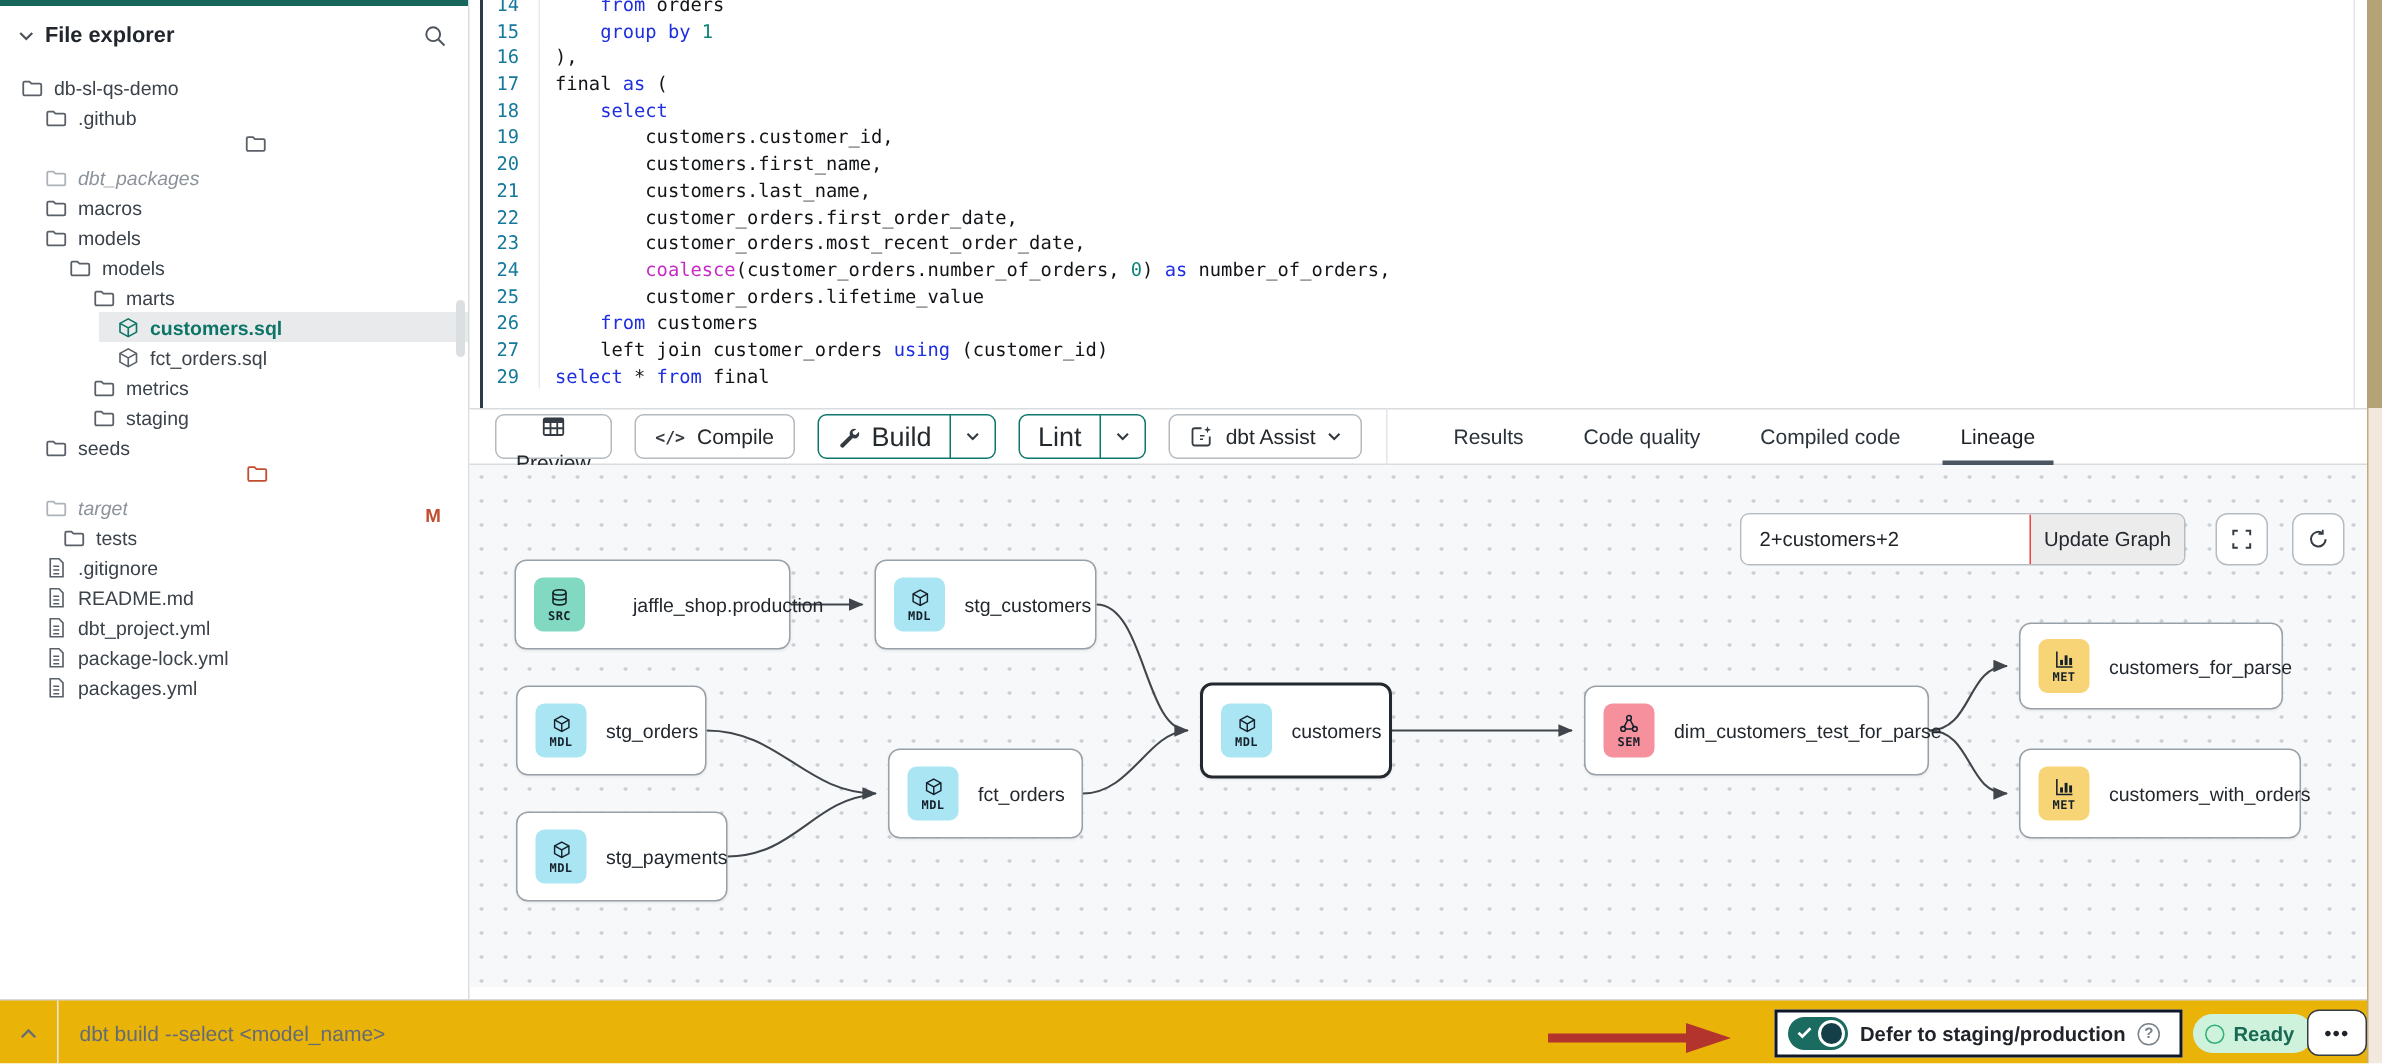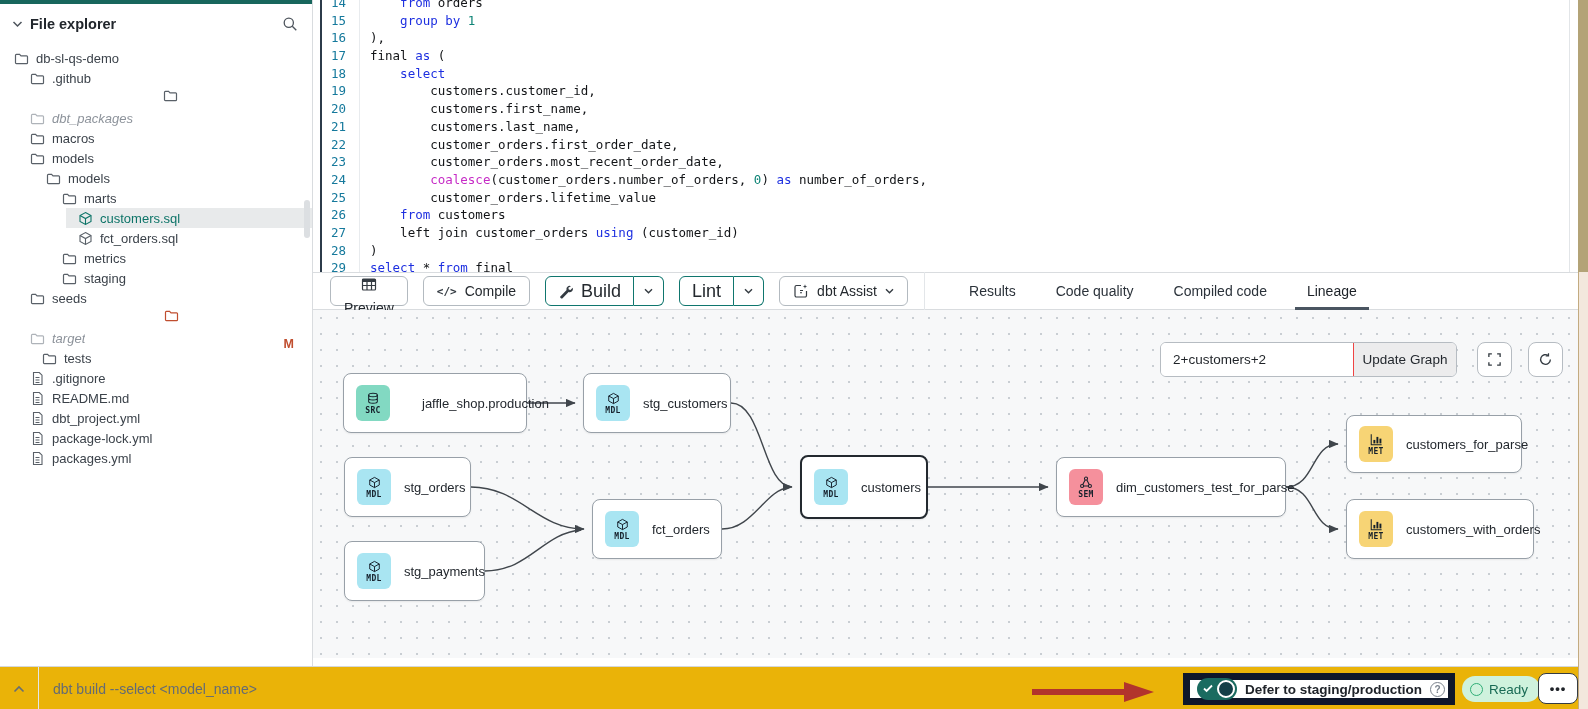--- a/index.html
+++ b/index.html
@@ -15,21 +15,21 @@
   .sidebar-header .spacer { flex:1; }
   .icon { display:inline-flex; align-items:center; justify-content:center; color:#4d545c; }
   #file-tree { padding-top:6px; }
   .tree-item { display:flex; align-items:center; gap:7px; height:20px; font-size:13px; color:#3b424a; white-space:nowrap; cursor:pointer; }
   .tree-item .tree-icon { display:inline-flex; color:#596068; flex:0 0 auto; }
   .tree-label { overflow:hidden; text-overflow:ellipsis; }
   .tree-item.muted { color:#8d939b; font-style:italic; }
   .tree-item.muted .tree-icon { color:#aeb3b9; }
   .tree-item.modified { color:#c04e2f;flex-direction:column; }
   .tree-item.modified .tree-icon { color:#c04e2f; }
-  .tree-item.selected { background:linear-gradient(90deg,#fff 66px,#e8eaeb 66px); color:#0d7468; font-weight:normal;}
+  .tree-item.selected { background:linear-gradient(90deg,#fff 66px,#e8eaeb 66px); color:#0d7468; font-weight:bold;}
   .tree-item.selected .tree-icon { color:#0d7468; }
   .tree-badge { margin-left:auto; padding-right:18px; font-weight:bold; font-size:12.5px; color:#c04e2f; }
   .sidebar-scrollthumb { position:absolute; right:2px; top:200px; width:6px; height:38px; border-radius:3px; background:#dcdfe2; }
 
   
   .pane-divider-dark { position:absolute; left:320px; top:0; width:2px; height:272px; background:#2c3b4a; }
   .editor { position:absolute; left:322px; top:0; width:1256px; height:272px; background:#fff; overflow:hidden; font-family:"DejaVu Sans Mono",monospace; }
   #code-lines { margin-top:-6px; }
   .code-row { display:flex; height:17.7px; line-height:17.7px; font-size:12.5px; }
   .ln { width:38px; padding-right:13px; text-align:right; color:#15799c; flex:0 0 auto; border-right:1px solid #e8ebee; }
@@ -77,27 +77,27 @@
   .sq-btn.fullscreen { left:1164px; }
   .sq-btn.refresh { left:1215px; }
 
   
   .statusbar { position:absolute; left:0; top:666px; width:1578px; height:43px; background:#eab308; border-top:1px solid #d4d8db; }
   .chevron-up-btn { position:absolute; left:0; top:0; width:38px; height:43px; display:flex; align-items:center; justify-content:center; color:#656d76; cursor:pointer; }
   .cmd-divider { position:absolute; left:38px; top:0; width:1px; height:43px; background:#e3e6e9; }
   .cmd-input { position:absolute; left:39px; top:0; width:960px; height:43px; border:none; outline:none; padding:0 14px; font-size:14px; color:#33393f; font-family:inherit; background:transparent; }
   .cmd-input::placeholder { color:#646b74; opacity:1; }
   .annotation-arrow { position:absolute; left:1032px; top:15px; color:#b2342c; }
-  .defer-box { position:absolute; left:1183px; top:6px; width:272px; height:32px; border:7px solid #0f172a; background:#fff; display:flex; align-items:center; gap:8px; padding:0 6px 0 7px; }
+  .defer-box { position:absolute; left:1183px; top:6px; width:272px; height:32px; border:2px solid #0f172a; background:#fff; display:flex; align-items:center; gap:8px; padding:0 6px 0 7px; }
   .toggle { position:relative; width:40px; height:22px; border-radius:11px; background:#1a6b60; flex:0 0 auto; cursor:pointer; }
   .toggle .tg-check { position:absolute; left:6px; top:6px; }
   .toggle .tg-knob { position:absolute; right:2px; top:2px; width:18px; height:18px; border-radius:50%; background:#143f48; border:2px solid #fff; }
   .defer-label { font-size:13.5px; font-weight:bold; color:#20242a; white-space:nowrap; }
   .q-circle { width:15px; height:15px; border:1.3px solid #7a828c; border-radius:50%; color:#7a828c; font-size:10px; font-weight:bold; display:flex; align-items:center; justify-content:center; flex:0 0 auto; }
-  .ready-pill { position:absolute; left:1462px; top:9px; height:26px; padding:0 12px 0 8px; border-radius:13px; background:#cff2dd; color:#186a54; font-size:13.5px; display:flex; align-items:center; gap:6px; }
+  .ready-pill { position:absolute; left:1462px; top:9px; height:26px; padding:0 12px 0 8px; border-radius:13px; background:#cff2dd; color:#186a54; font-size:13.5px; display:flex; align-items:center; gap:6px;font-weight:bold; }
   .ready-circle { width:13px; height:13px; border:1.5px solid #2fae77; border-radius:50%; }
   .more-btn { position:absolute; left:1538px; top:6px; width:40px; height:31px; border:1.5px solid #343b42; border-radius:8px; background:#fff; display:flex; align-items:center; justify-content:center; font-size:13px; font-weight:bold; letter-spacing:1px; color:#20242a; cursor:pointer; }
 
   
   .right-strip { position:absolute; left:1578px; top:0; width:10px; height:709px; background:#f3e8dd; border-left:1px solid #c3ab80; }
   .right-strip-top { position:absolute; left:1578px; top:0; width:10px; height:272px; background:#b3a377; }
 
   svg { display:block; }
 </style>
 </head>
@@ -397,24 +397,20 @@
     <span class="ln">25</span>
     <span class="code-text"><span class="tok-p">        customer_orders.lifetime_value</span></span>
   </div>
         <div class="code-row">
     <span class="ln">26</span>
     <span class="code-text"><span class="tok-p">    </span><span class="tok-k">from</span><span class="tok-p"> customers</span></span>
   </div>
         <div class="code-row">
     <span class="ln">27</span>
     <span class="code-text"><span class="tok-p">    left join customer_orders </span><span class="tok-k">using</span><span class="tok-p"> (customer_id)</span></span>
-  </div>
-        <div class="code-row">
-    <span class="ln">28</span>
-    <span class="code-text"><span class="tok-p">)</span></span>
   </div>
         <div class="code-row">
     <span class="ln">29</span>
     <span class="code-text"><span class="tok-k">select</span><span class="tok-p"> * </span><span class="tok-k">from</span><span class="tok-p"> final</span></span>
   </div>
       </div>
     <div class="editor-scroll-line"></div>
   </section>
 
   <div class="toolbar">

